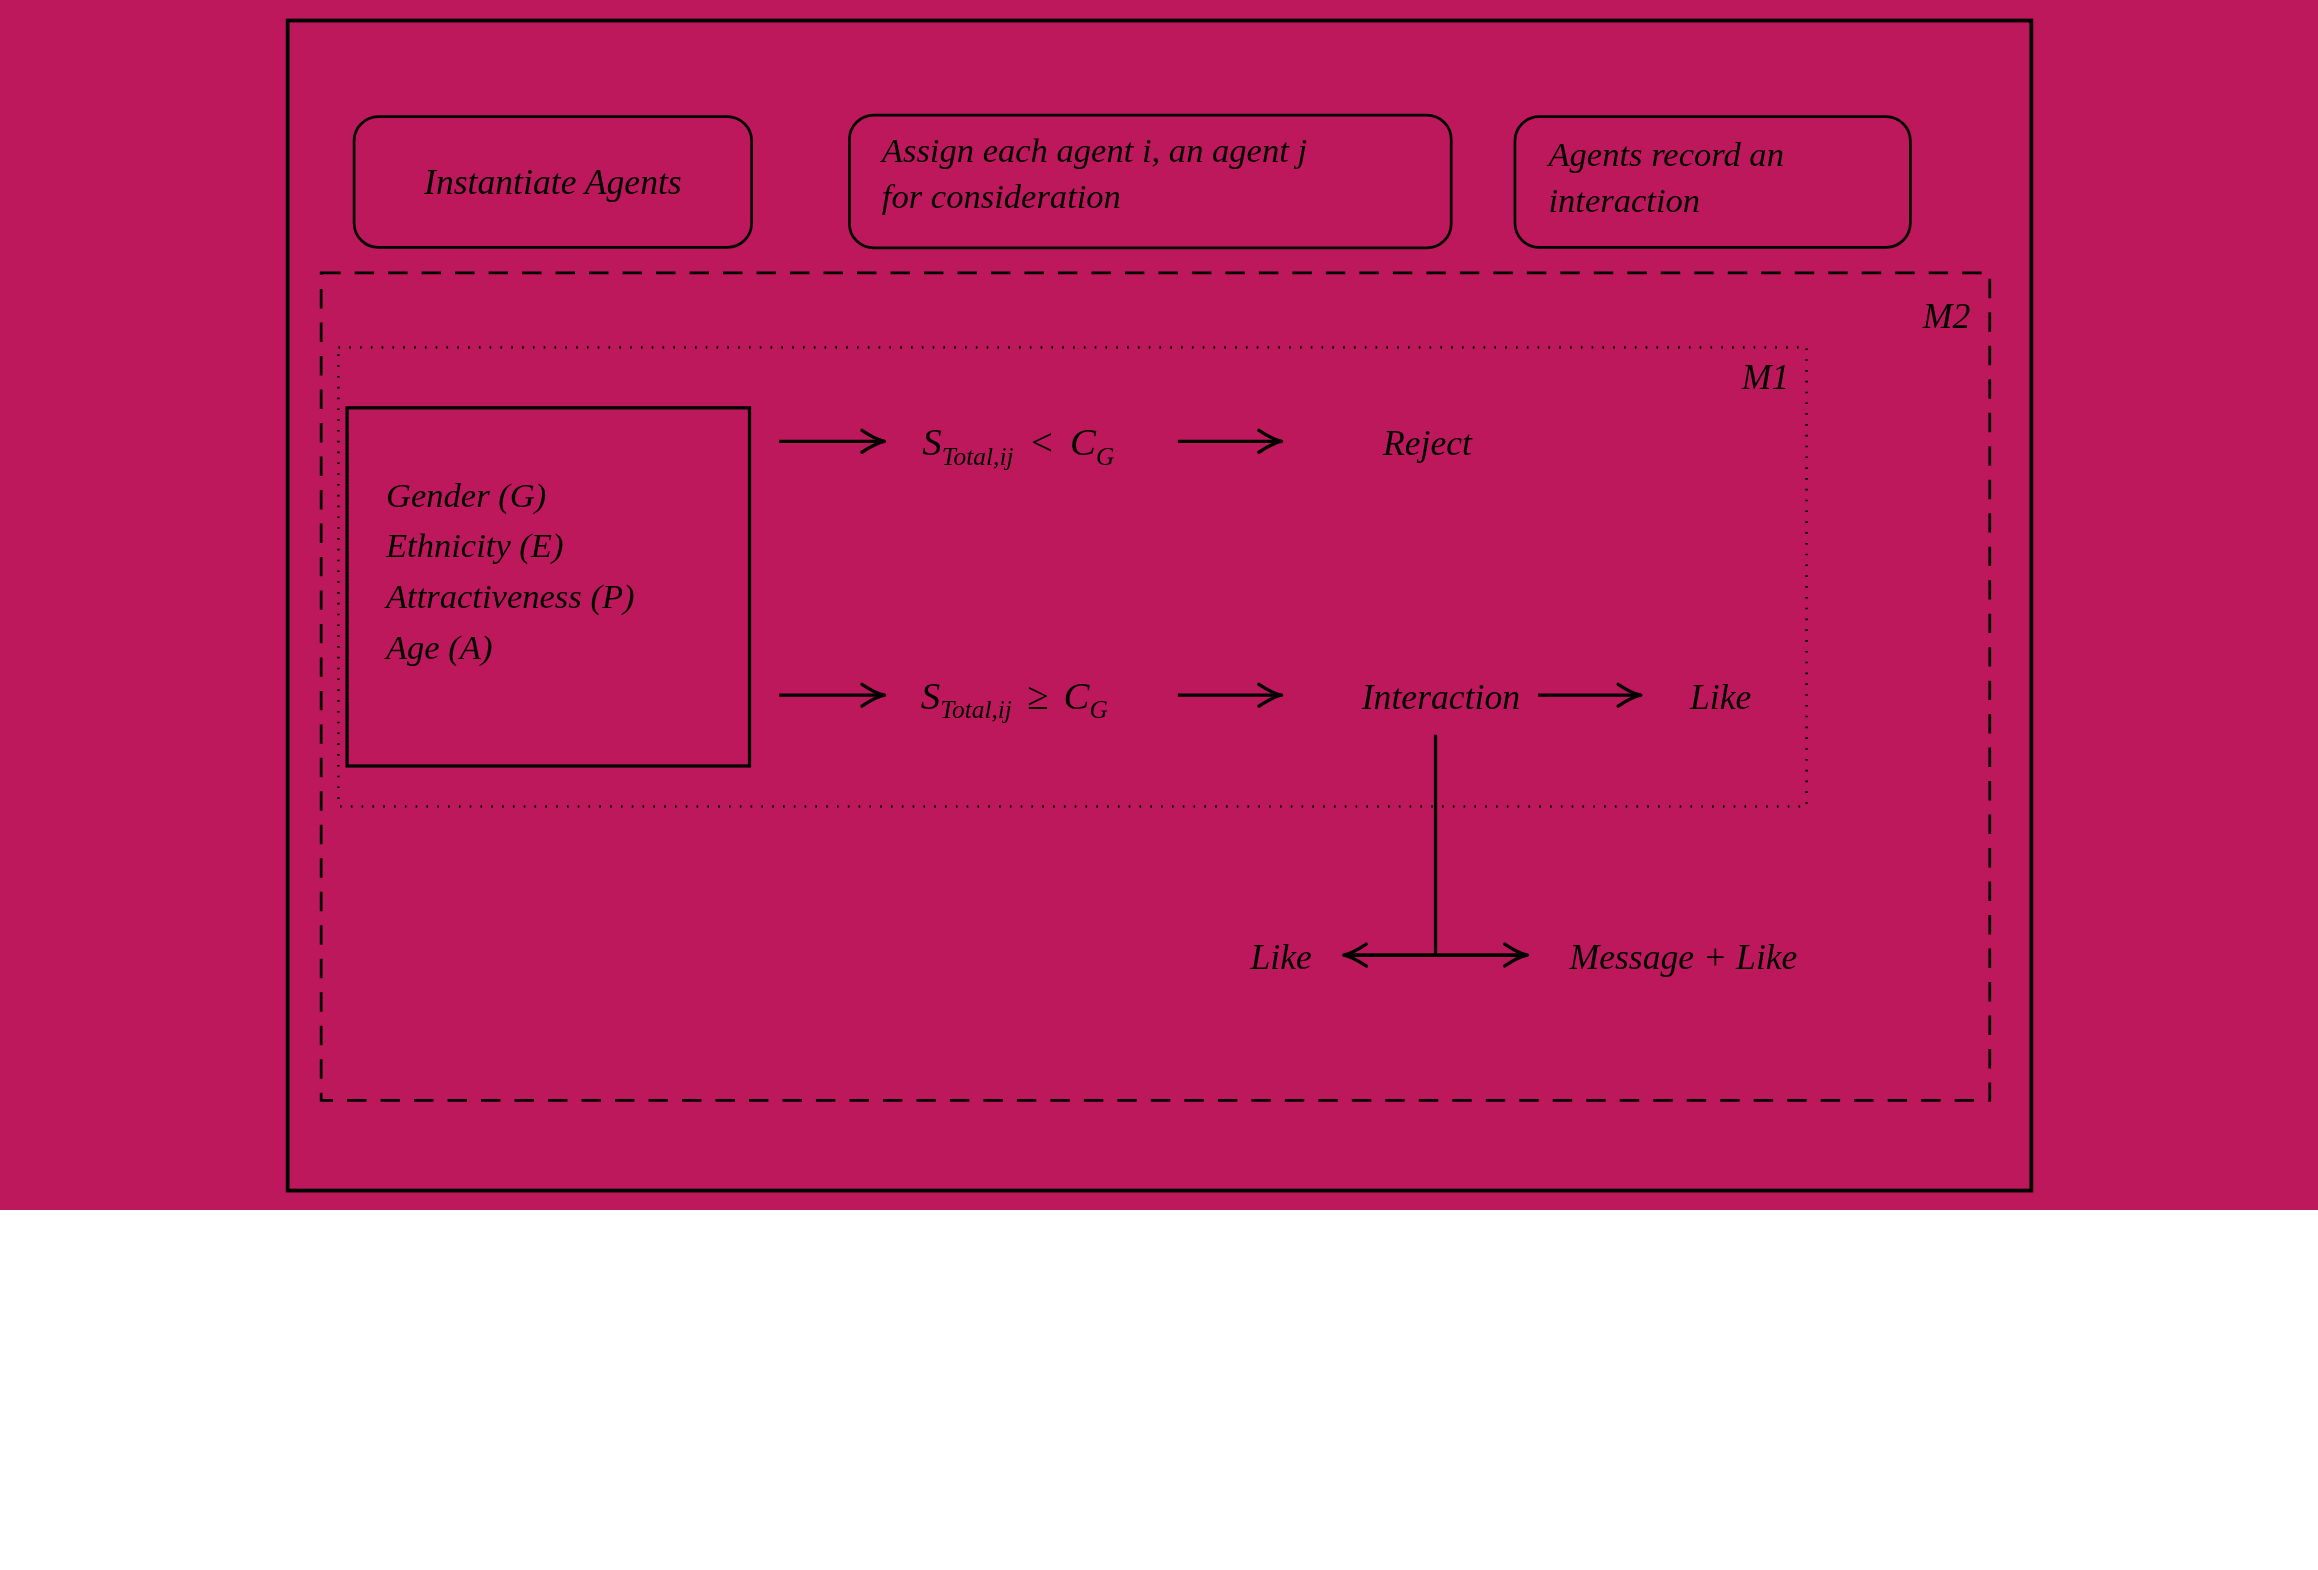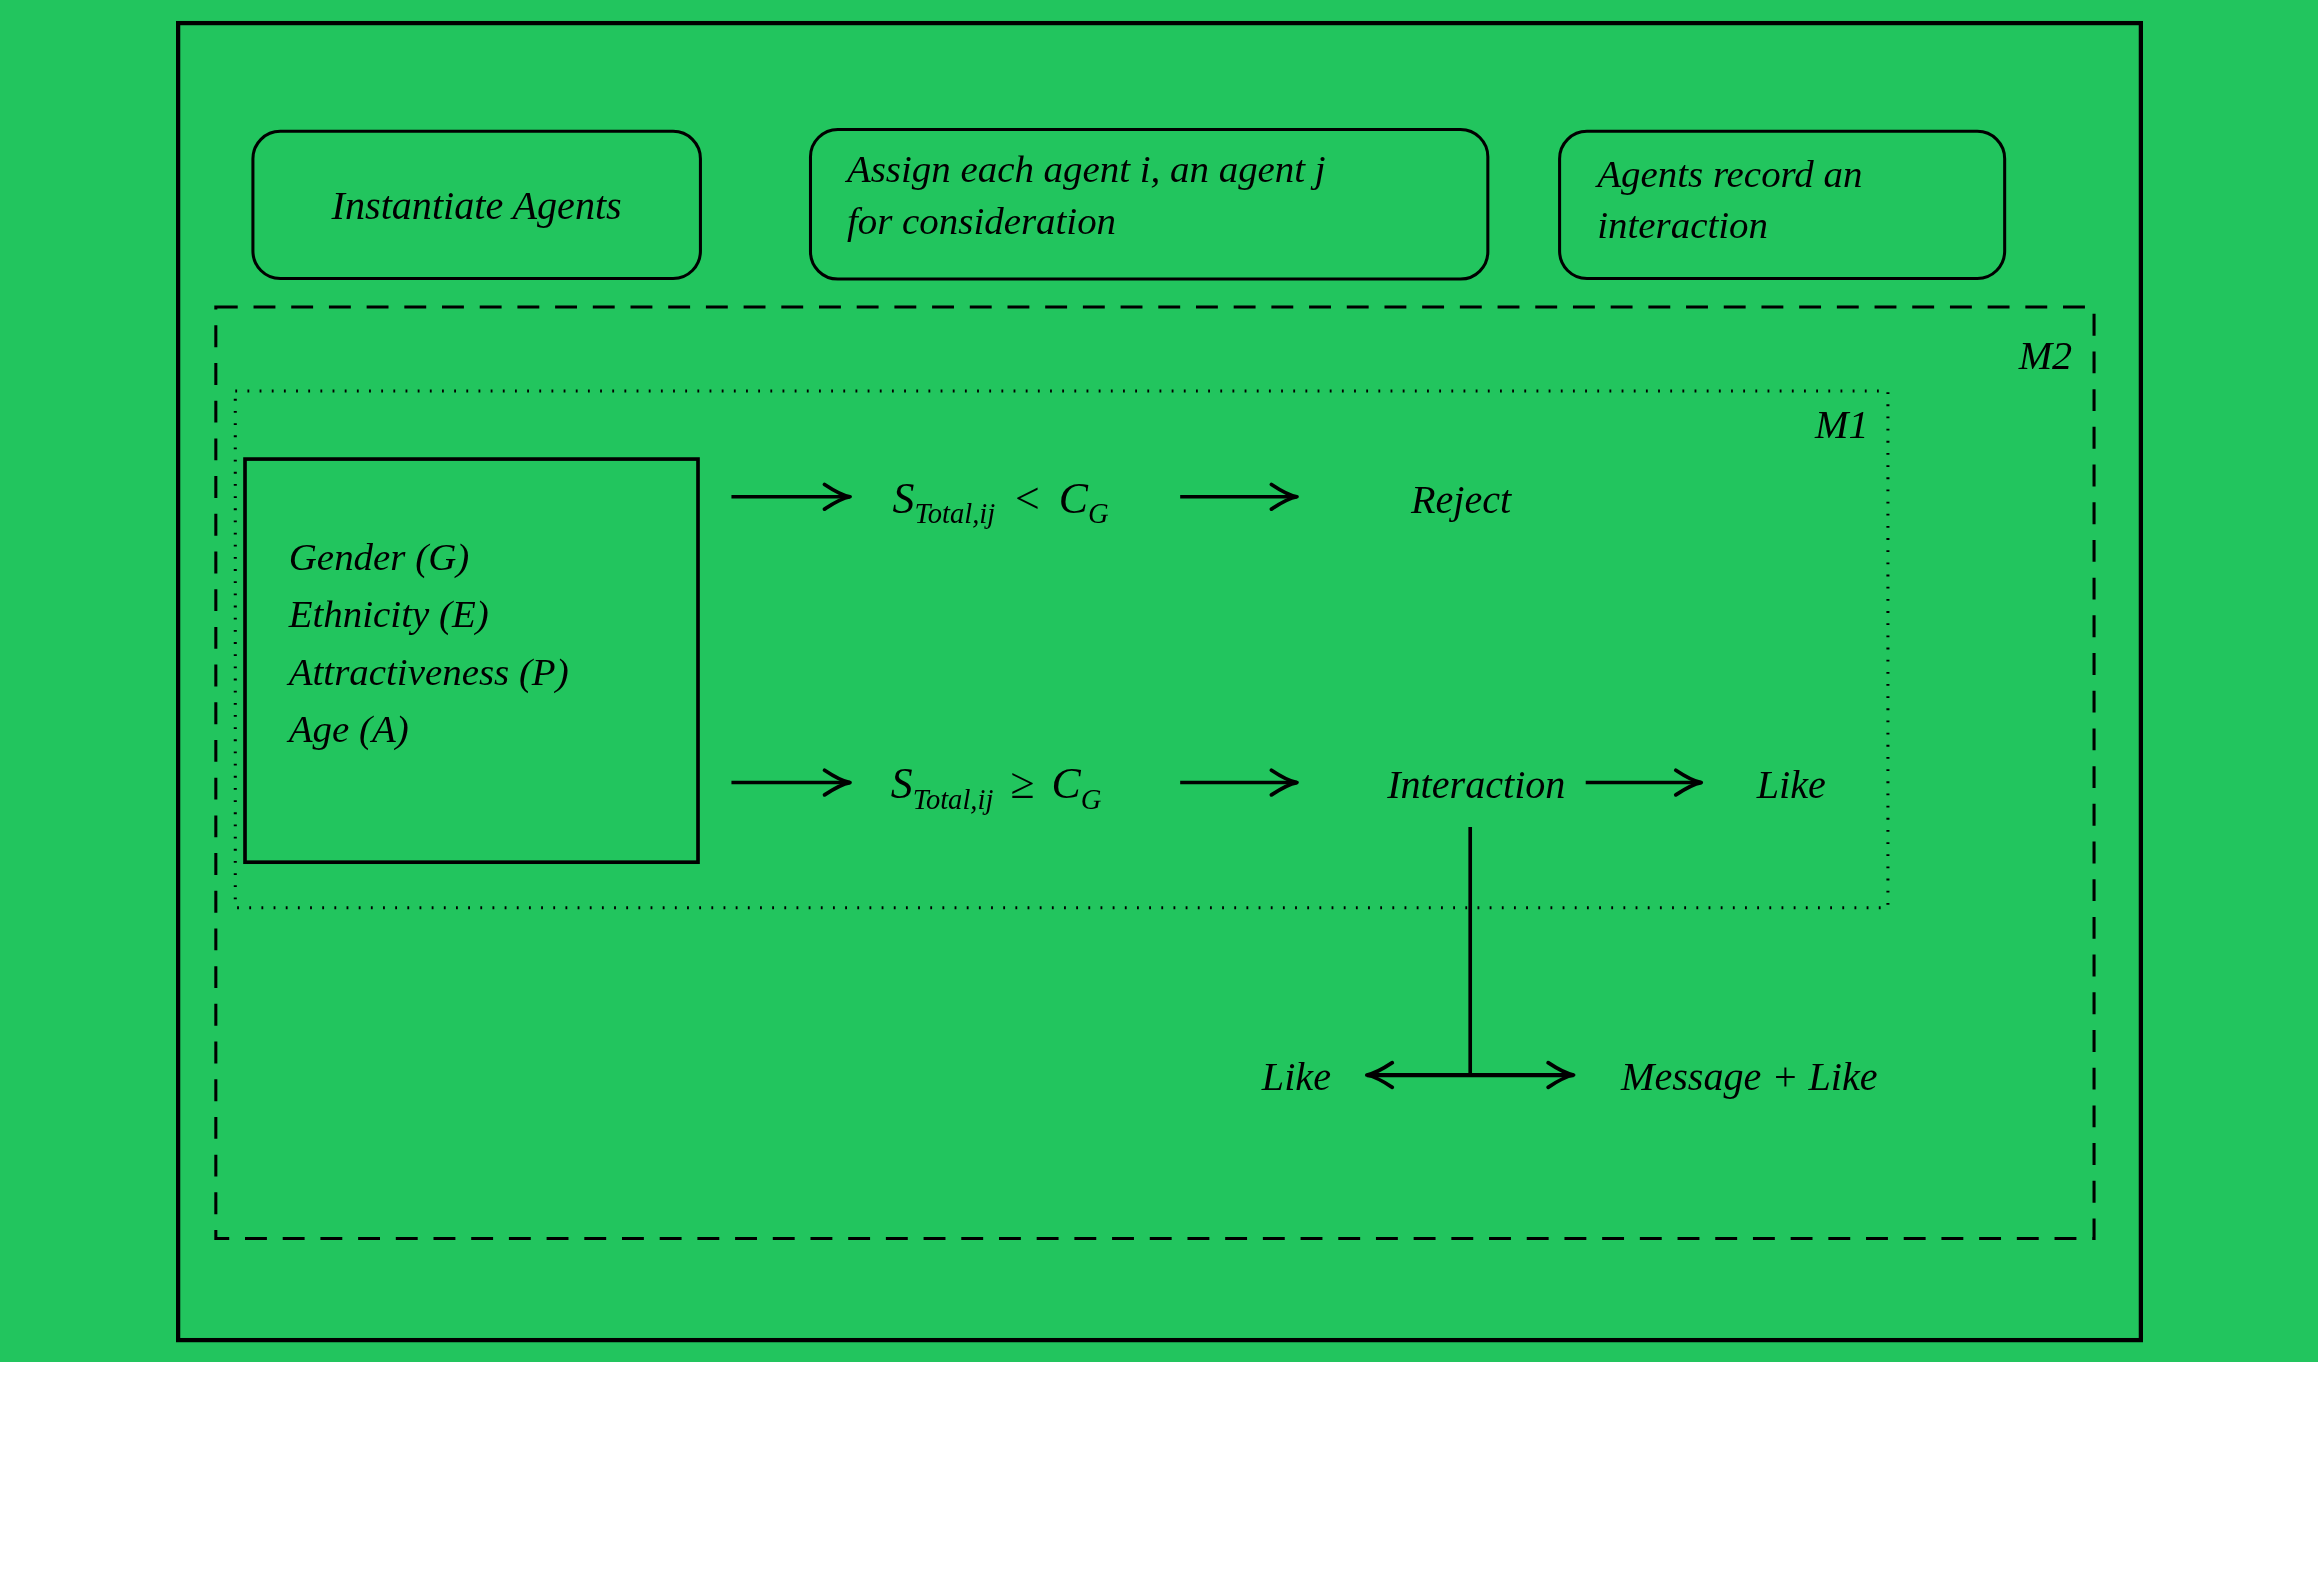--- a/index.html
+++ b/index.html
@@ -1,19 +1,19 @@
 <!DOCTYPE html>
 <html style="font-size:11.2px"><head>
 <meta charset="utf-8">
 <style>
   html, body { margin: 0; padding: 0; background: #ffffff; }
   .page {
-    width: 2319px; height: 1362px;
+    width: 2319px; height: 1210px;
     position: relative;
-    background: #22c55e;
+    background: #be185d;
     overflow: hidden;
   }
   svg { display: block; width: 100%; height: 100%; }
   text {
     font-family: "Liberation Serif", "DejaVu Serif", serif;
     font-style: italic;
     fill: #000000;
   }
   .lbl   { font-size: 64px; }
   .lbl66 { font-size: 66px; }

